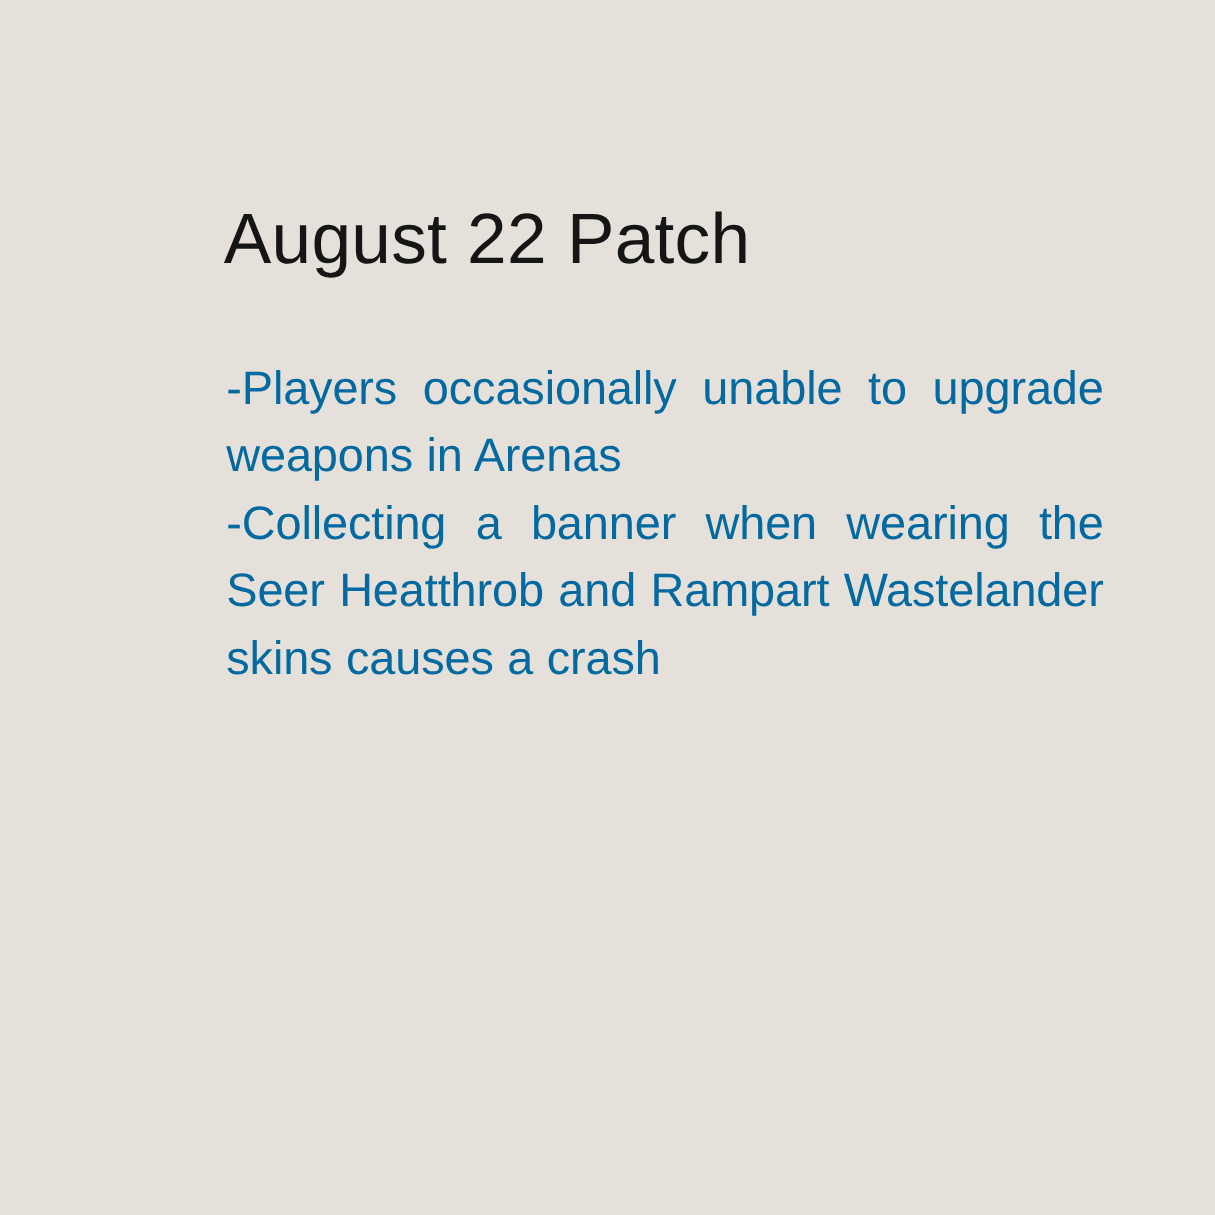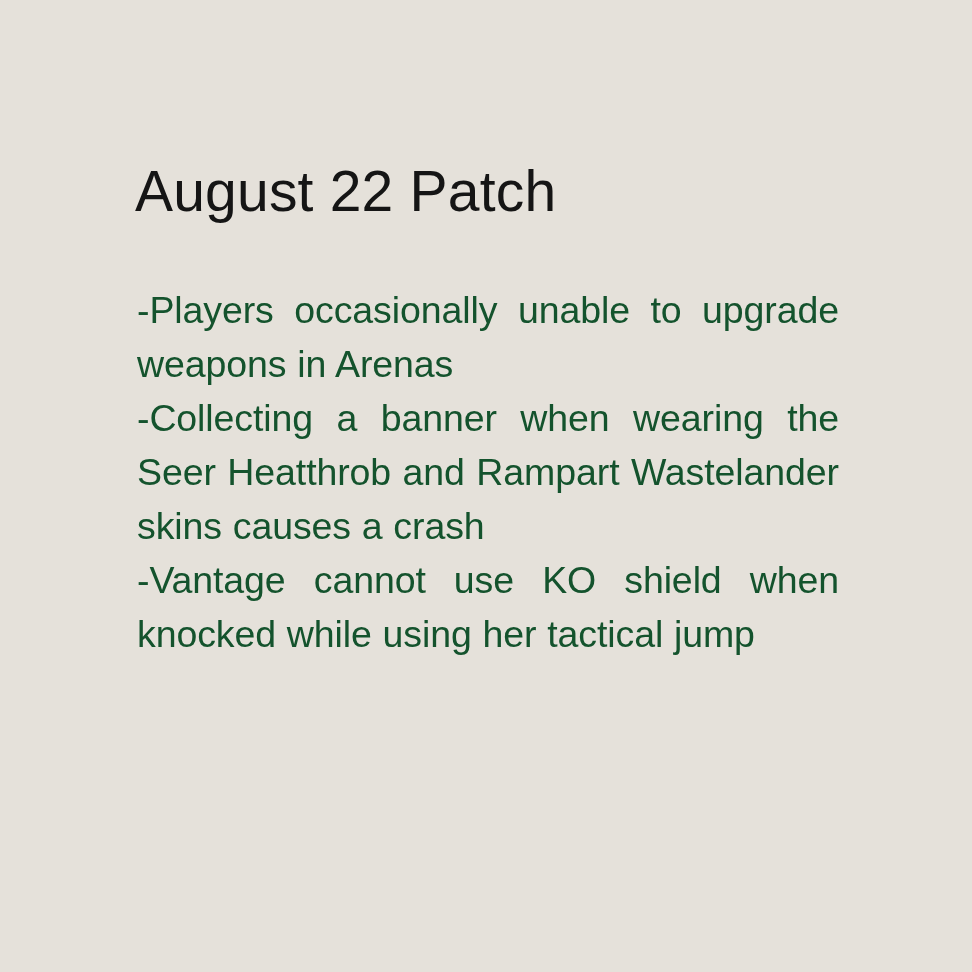--- a/index.html
+++ b/index.html
@@ -13,20 +13,21 @@
     background: #E5E1DA;
     font-family: "Liberation Sans", "DejaVu Sans", sans-serif;
     overflow: hidden;
   }
   .card {
     position: relative;
     width: 900px;
     height: 972px;
     background: #E5E1DA;
     box-sizing: border-box;
+    margin-left: 44px;
   }
   .content {
     position: absolute;
     left: 137px;
     top: 160px;
     width: 702px;
   }
   .patch-title {
     font-size: 57px;
     font-weight: 400;
@@ -38,21 +39,21 @@
   }
   .notes-list {
     list-style: none;
     margin: 0;
     padding: 0;
     margin-top: 61px;
   }
   .note-item {
     font-size: 37.5px;
     font-weight: 400;
-    color: #14532d;
+    color: #0369a1;
     line-height: 54px;
     text-align: justify;
     text-align-last: left;
     letter-spacing: -0.1px;
     margin: 0;
     padding: 0;
     -webkit-hyphens: none;
     hyphens: none;
     word-spacing: 0.5px;
   }
@@ -61,17 +62,16 @@
 <body>
 
 <div class="card">
   <div class="content">
 
     <h1 class="patch-title">August 22 Patch</h1>
 
     <ul class="notes-list">
       <li class="note-item">-Players occasionally unable to upgrade weapons in Arenas</li>
       <li class="note-item">-Collecting a banner when wearing the Seer Heatthrob and Rampart Wastelander skins causes a crash</li>
-      <li class="note-item">-Vantage cannot use KO shield when knocked while using her tactical jump</li>
     </ul>
 
   </div>
 </div>
 
 </body></html>

